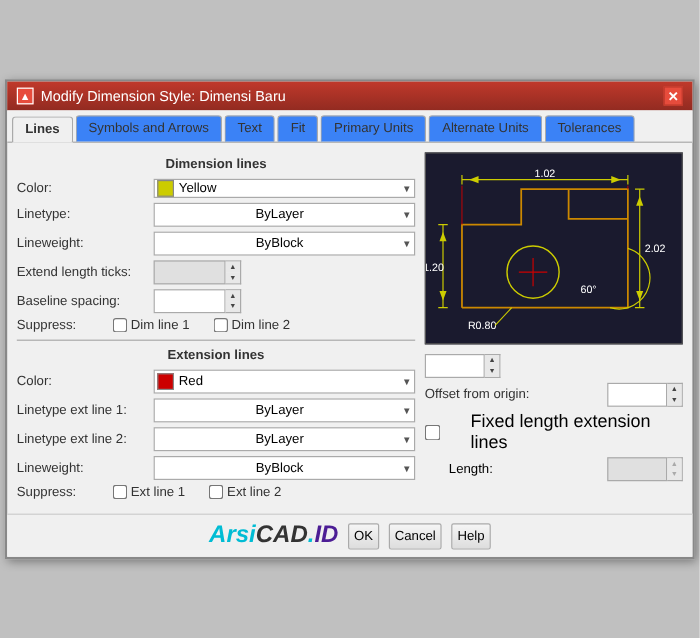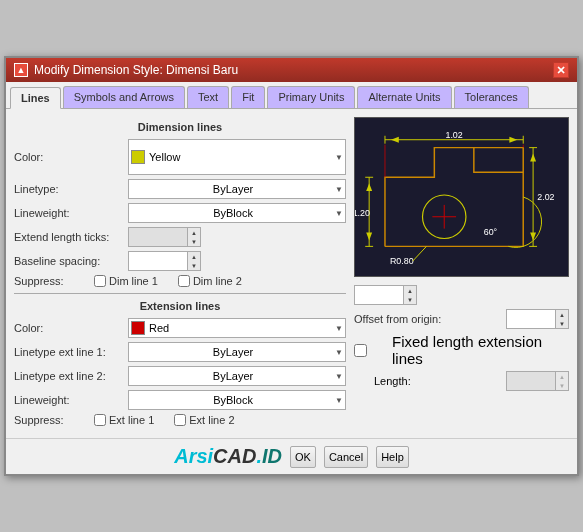--- a/index.html
+++ b/index.html
@@ -66,21 +66,21 @@
       background: #f0f0f0;
       border-bottom: 1px solid #aaa;
       display: flex;
       padding: 4px 4px 0 4px;
       gap: 2px;
     }
     .tab {
       padding: 4px 10px;
       border: 1px solid #aaa;
       border-bottom: none;
-      background: #c4b5fd;
+      background: #3b82f6;
       cursor: pointer;
       font-size: 11px;
       color: #333;
       border-radius: 3px 3px 0 0;
     }
     .tab.active {
       background: #f0f0f0;
       border-bottom: 1px solid #f0f0f0;
       font-weight: 600;
       z-index: 1;
@@ -214,21 +214,21 @@
       border-top: 1px solid #ccc;
     }
     .watermark {
       font-size: 20px;
       font-style: italic;
       font-weight: bold;
     }
     .watermark-arsi { color: #00bcd4; }
     .watermark-cad { color: #333; }
     .watermark-dot { color: #00bcd4; }
-    .watermark-id { color: #0f766e; }
+    .watermark-id { color: #4c1d95; }
     .action-btn {
       padding: 4px 4px;
       border: 1px solid #aaa;
       background: linear-gradient(to bottom, #f5f5f5, #ddd);
       cursor: pointer;
       font-size: 11px;
       border-radius: 2px;
     }
     .ext-form-row {
       display: flex;
@@ -283,21 +283,21 @@
 
   <div class="content-area">
 
     <div class="left-panel">
 
       <div class="section-title">Dimension lines</div>
 
       <div class="form-row">
         <span class="form-label">Color:</span>
         <div class="select-wrapper">
-          <div style="display:flex;align-items:center;border:1px solid #aaa;background:white;height:36px;padding:0 2px;">
+          <div style="display:flex;align-items:center;border:1px solid #aaa;background:white;height:16px;padding:0 2px;">
             <span class="color-swatch" style="background:#cccc00;"></span>
             <span style="flex:1;font-size:11px;">Yellow</span>
             <span style="font-size:8px;color:#555;">▼</span>
           </div>
         </div>
       </div>
 
       <div class="form-row">
         <span class="form-label">Linetype:</span>
         <div class="select-wrapper">

